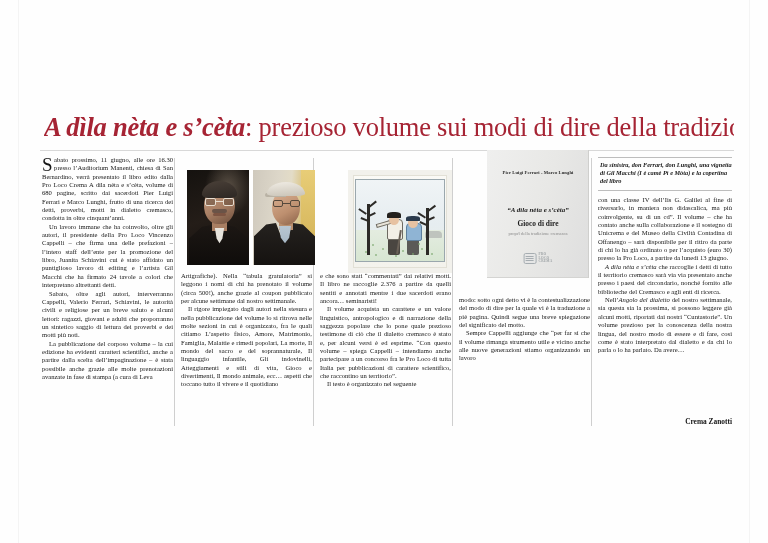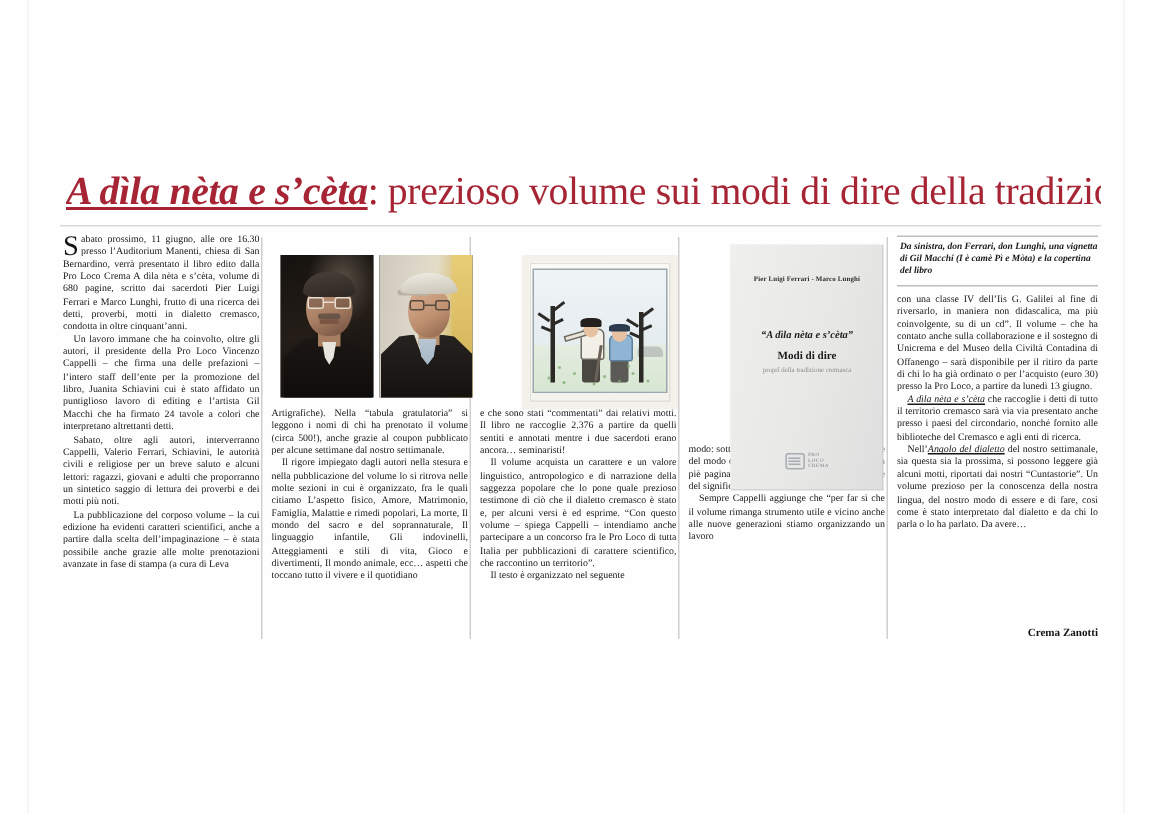--- a/index.html
+++ b/index.html
@@ -98,32 +98,32 @@
   
   .dropcap {
     float: left;
     font-size: 19px;
     line-height: 15px;
     padding: 1px 1.5px 0 0;
     font-weight: 400;
     font-family: "Liberation Serif", serif;
   }
 
-  .ital { font-style: italic; text-decoration: underline; }
+  .ital { font-style: italic; }
 
   
   .photo {
     position: absolute;
     overflow: hidden;
     background: #222;
   }
   #photo1 { left: 187px; top: 170px; width: 62px; height: 95px; }
   #photo2 { left: 253px; top: 170px; width: 62px; height: 95px; }
   #vignette { left: 348px; top: 170px; width: 104px; height: 103px; background:#f2f1ec; }
-  #bookcover { left: 487px; top: 163px; width: 102px; height: 164px; background:#e9e9e7; }
+  #bookcover { left: 487px; top: 150px; width: 102px; height: 128px; background:#e9e9e7; }
 
   
   .p1-bg {
     position: absolute; inset: 0;
     background:
       radial-gradient(ellipse 60% 50% at 66% 18%, #5a5045 0%, rgba(40,34,28,0) 62%),
       linear-gradient(160deg, #15120f 0%, #241d18 48%, #100d0b 100%);
   }
   .p1-head {
     position: absolute; left: 17px; top: 16px; width: 31px; height: 38px;
@@ -485,21 +485,21 @@
       <span class="vg-speck" style="left:85%; bottom:8%;"></span>
       <span class="vg-speck" style="left:18%; bottom:18%;"></span>
       <span class="vg-speck" style="left:70%; bottom:20%;"></span>
     </div>
   </div>
 
   <div class="photo" id="bookcover">
     <div class="bc-paper"></div>
     <div class="bc-authors">Pier Luigi Ferrari - Marco Lunghi</div>
     <div class="bc-title">“A dìla nèta e s’cèta”</div>
-    <div class="bc-sub">Modi di dire</div>
+    <div class="bc-sub">Gioco di dire</div>
     <div class="bc-sub2">proprî della tradizione cremasca</div>
     <div class="bc-logo">
       <span class="bc-logo-mark"></span>
       <span class="bc-logo-text">
         <span>PRO</span><br>
         <span>LOCO</span><br>
         <span>CREMA</span>
       </span>
     </div>
   </div>

